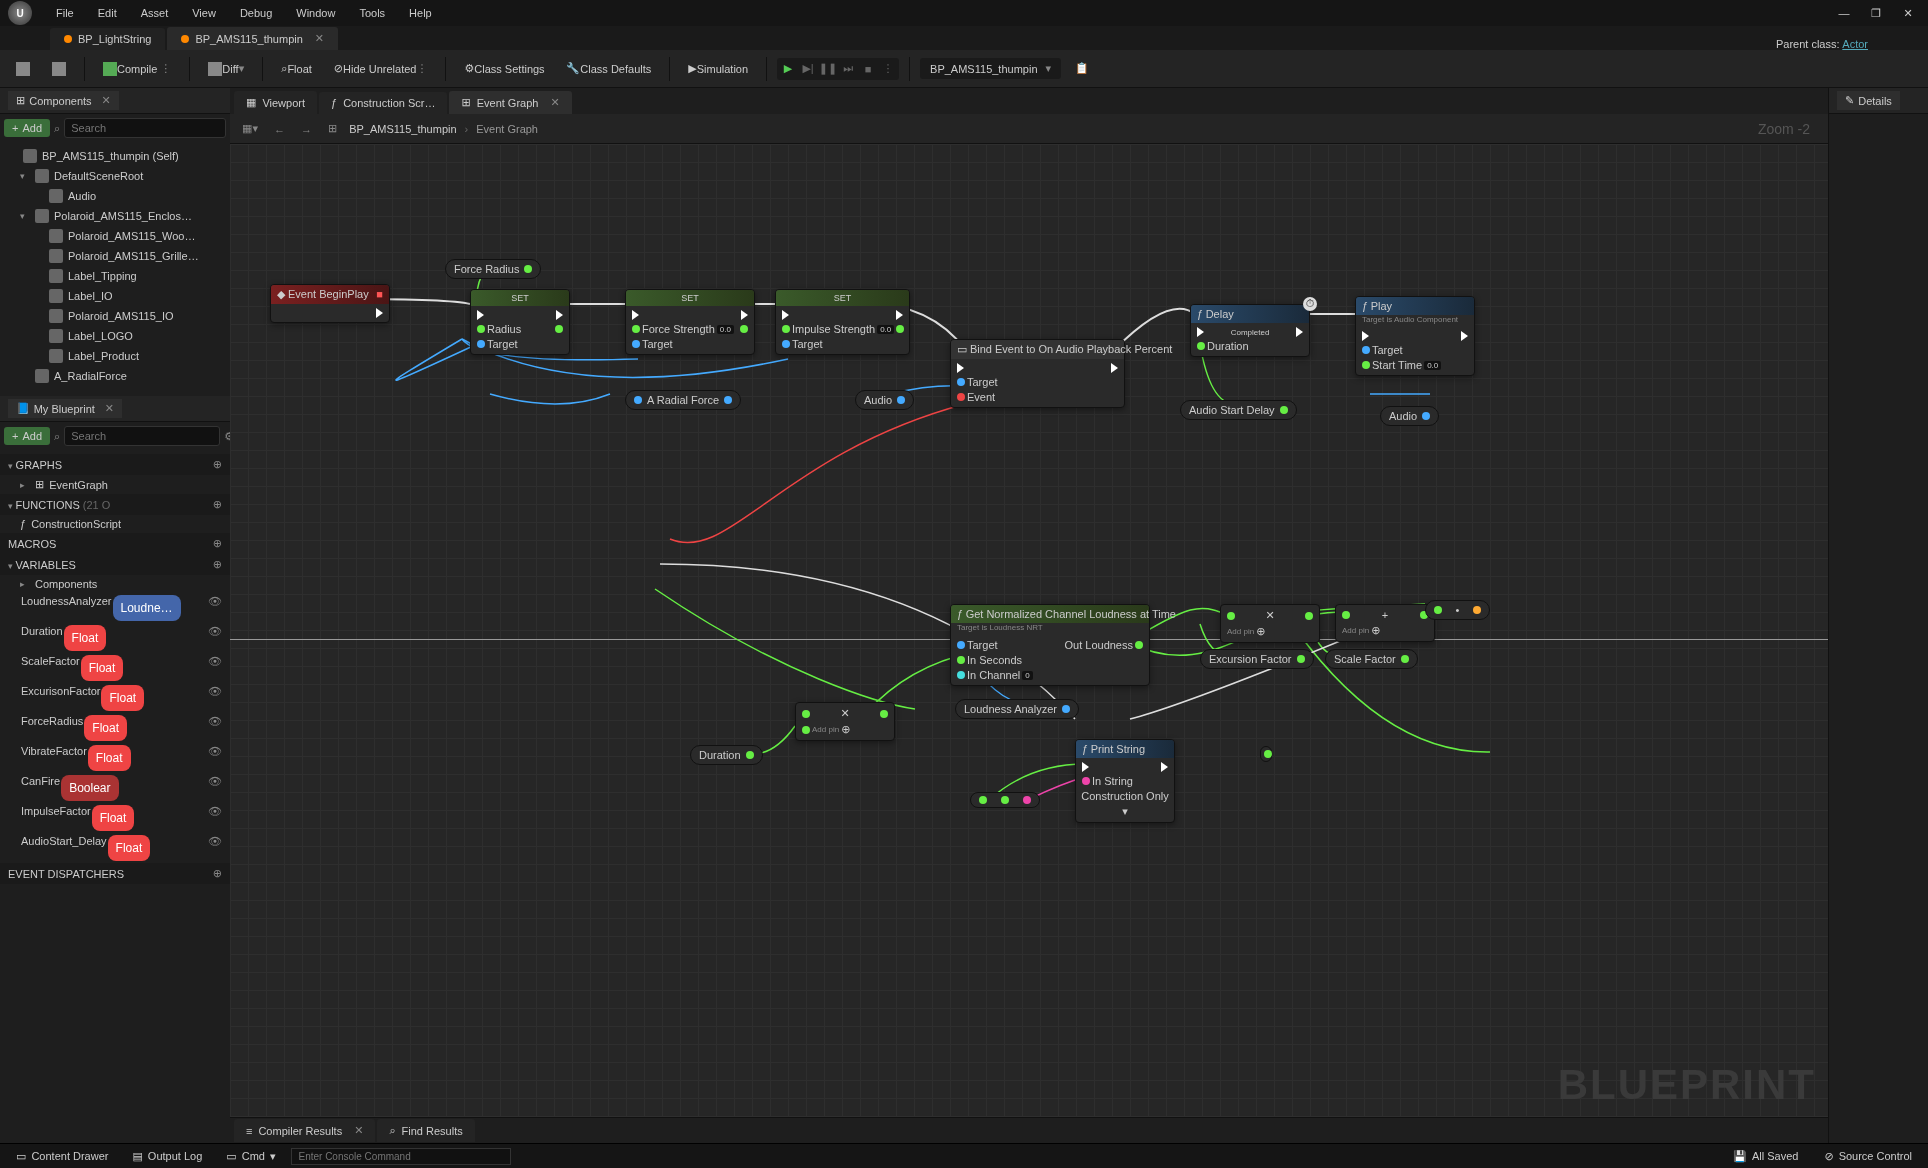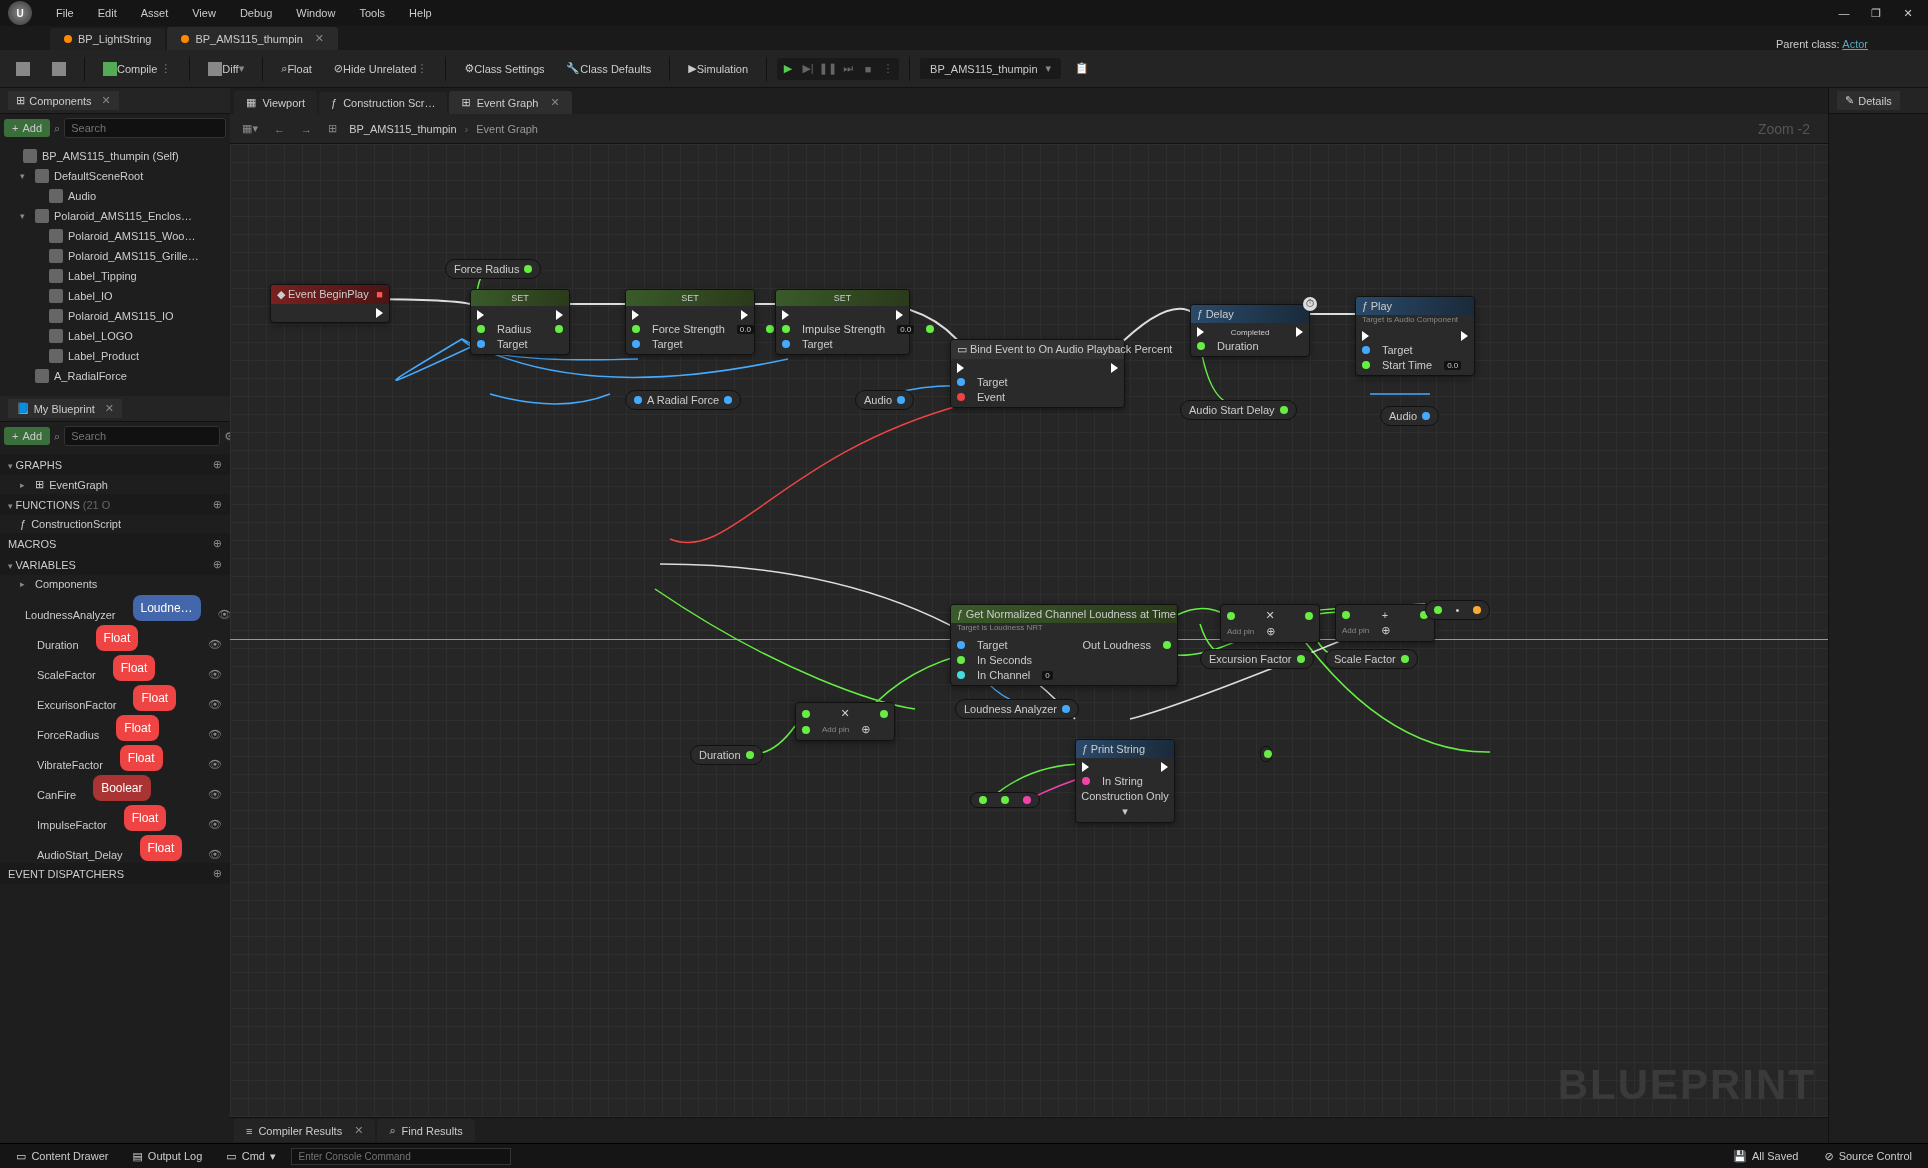--- a/index.html
+++ b/index.html
@@ -33,21 +33,21 @@
 .add-btn{background:#3a6e3a;padding:3px 8px;border-radius:3px;display:flex;align-items:center;gap:4px;cursor:pointer;color:#fff}
 .search-input{flex:1;background:#111;border:1px solid #333;padding:3px 6px;border-radius:3px;color:#888}
 .tree{padding:4px 0;font-size:11px;overflow:auto}
 .tree-item{padding:3px 4px 3px 8px;display:flex;align-items:center;gap:5px;cursor:pointer}
 .tree-indent-1{padding-left:20px}
 .tree-indent-2{padding-left:34px}
 .expand-arrow{width:10px;color:#888;font-size:9px}
 .comp-icon{width:14px;height:14px;background:#666;border-radius:2px;flex-shrink:0}
 .section-header{padding:4px 8px;background:#1a1a1a;font-size:10px;color:#888;display:flex;align-items:center;justify-content:space-between;cursor:pointer}
 .section-header .plus{color:#888}
-.var-row{display:flex;align-items:flex-end;padding:2px 8px;gap:17px;font-size:10px}
+.var-row{display:flex;align-items:flex-start;padding:2px 8px;gap:1px;font-size:10px}
 .var-pill{padding:6px 8px;border-radius:8px;font-size:12px;color:#fff}
 .pill-float{background:#ef4444}
 .pill-bool{background:#a33}
 .pill-obj{background:#46a}
 .var-eye{margin-left:auto;color:#888;cursor:pointer}
 .center-area{flex:1;display:flex;flex-direction:column;background:#1a1a1a;min-width:0}
 .center-tabs{height:26px;background:#1e1e1e;display:flex;align-items:end;gap:2px;padding-left:4px}
 .center-tab{padding:5px 12px;background:#242424;border-radius:3px 3px 0 0;display:flex;align-items:center;gap:6px;font-size:10px;cursor:pointer}
 .center-tab.active{background:#2e2e2e}
 .breadcrumb{height:30px;background:#242424;display:flex;align-items:center;padding:0 8px;gap:8px;font-size:13px;border-bottom:1px solid #111}
@@ -57,21 +57,21 @@
 .zoom-label{margin-left:auto;color:#555;font-size:14px;padding-right:10px}
 .graph-canvas{flex:1;position:relative;background:#262626;background-image:linear-gradient(#2e2e2e 1px,transparent 1px),linear-gradient(90deg,#2e2e2e 1px,transparent 1px);background-size:18px 18px;overflow:hidden}
 .watermark{position:absolute;right:12px;bottom:8px;font-size:42px;font-weight:900;color:#3a3a3a;letter-spacing:2px}
 .node{position:absolute;background:#2a2a2a;border:1px solid #111;border-radius:4px;min-width:100px;font-size:9px;box-shadow:0 2px 6px rgba(0,0,0,.4)}
 .node-header{padding:3px 6px;border-radius:3px 3px 0 0;font-size:9px;white-space:nowrap}
 .nh-red{background:linear-gradient(90deg,#7a2020,#4a1515)}
 .nh-green{background:linear-gradient(90deg,#3a5a2a,#2a3a1a)}
 .nh-blue{background:linear-gradient(90deg,#2a4a6a,#1a2a3a)}
 .nh-dark{background:#333}
 .node-body{padding:4px 6px;display:flex;flex-direction:column;gap:3px}
-.node-row{display:flex;align-items:center;gap:12px;white-space:nowrap}
+.node-row{display:flex;align-items:center;gap:2px;white-space:nowrap}
 .pin{width:8px;height:8px;border-radius:50%;flex-shrink:0}
 .pin-exec{width:0;height:0;border-top:5px solid transparent;border-bottom:5px solid transparent;border-left:7px solid #fff;border-radius:0}
 .pin-blue{background:#4af}
 .pin-green{background:#6e4}
 .pin-red{background:#e44}
 .pin-pink{background:#e4a}
 .pin-cyan{background:#4dd}
 .node-sub{font-size:8px;color:#888;padding:0 6px 3px}
 .val-box{background:#111;padding:0 3px;border-radius:2px;font-size:8px}
 .mini-node{position:absolute;background:#2a2a2a;border:1px solid #111;border-radius:10px;padding:3px 8px;font-size:9px;display:flex;align-items:center;gap:5px}
@@ -592,21 +592,21 @@
               <span class="pin pin-green"></span>
             </div>
           <div class="node-row">
               <span class="pin pin-green"></span>
               <span style="font-size:8px;color:#888">Add pin</span>
               <span>⊕</span>
             </div>
         </div>
       </div>
 
-      <div class="node" style="left:720px;top:460px;width:228px">
+      <div class="node" style="left:720px;top:460px;width:200px">
         <div class="node-header nh-green"><span>ƒ</span> <span>Get Normalized Channel Loudness at Time</span></div>
         <div class="node-sub">Target is Loudness NRT</div>
         <div class="node-body">
           <div class="node-row" style="justify-content:space-between">
               <span class="pin pin-blue"></span>
               <span>Target</span>
               <span style="margin-left:auto">Out Loudness</span>
               <span class="pin pin-green"></span>
             </div>
           <div class="node-row">

